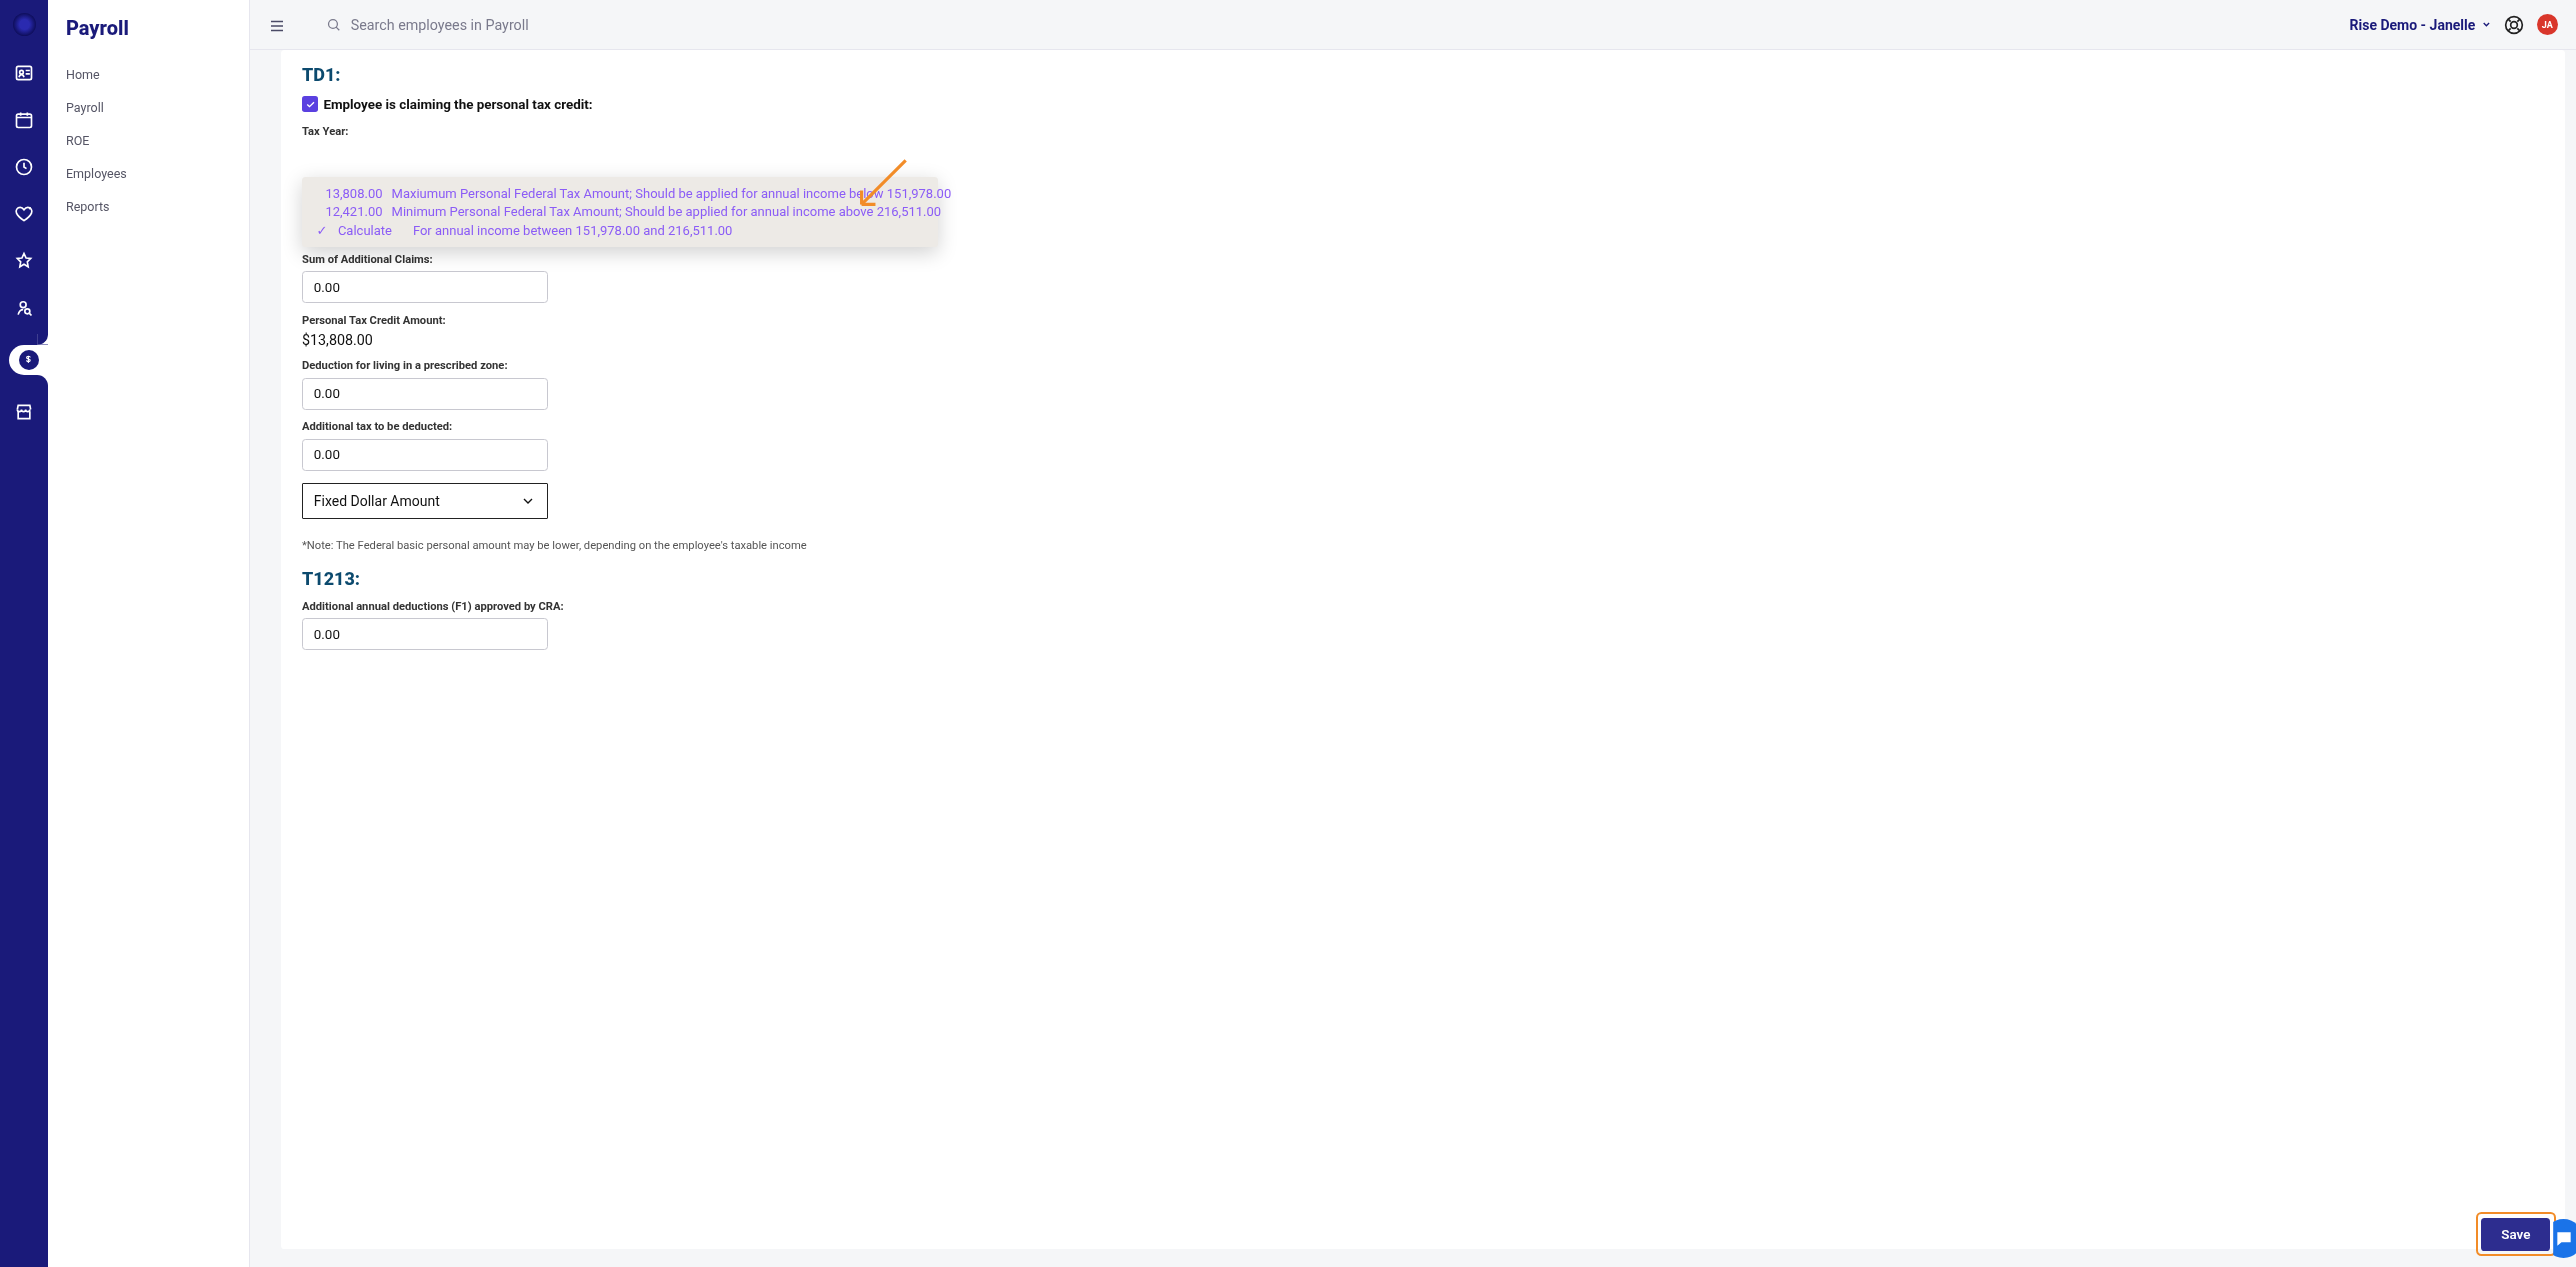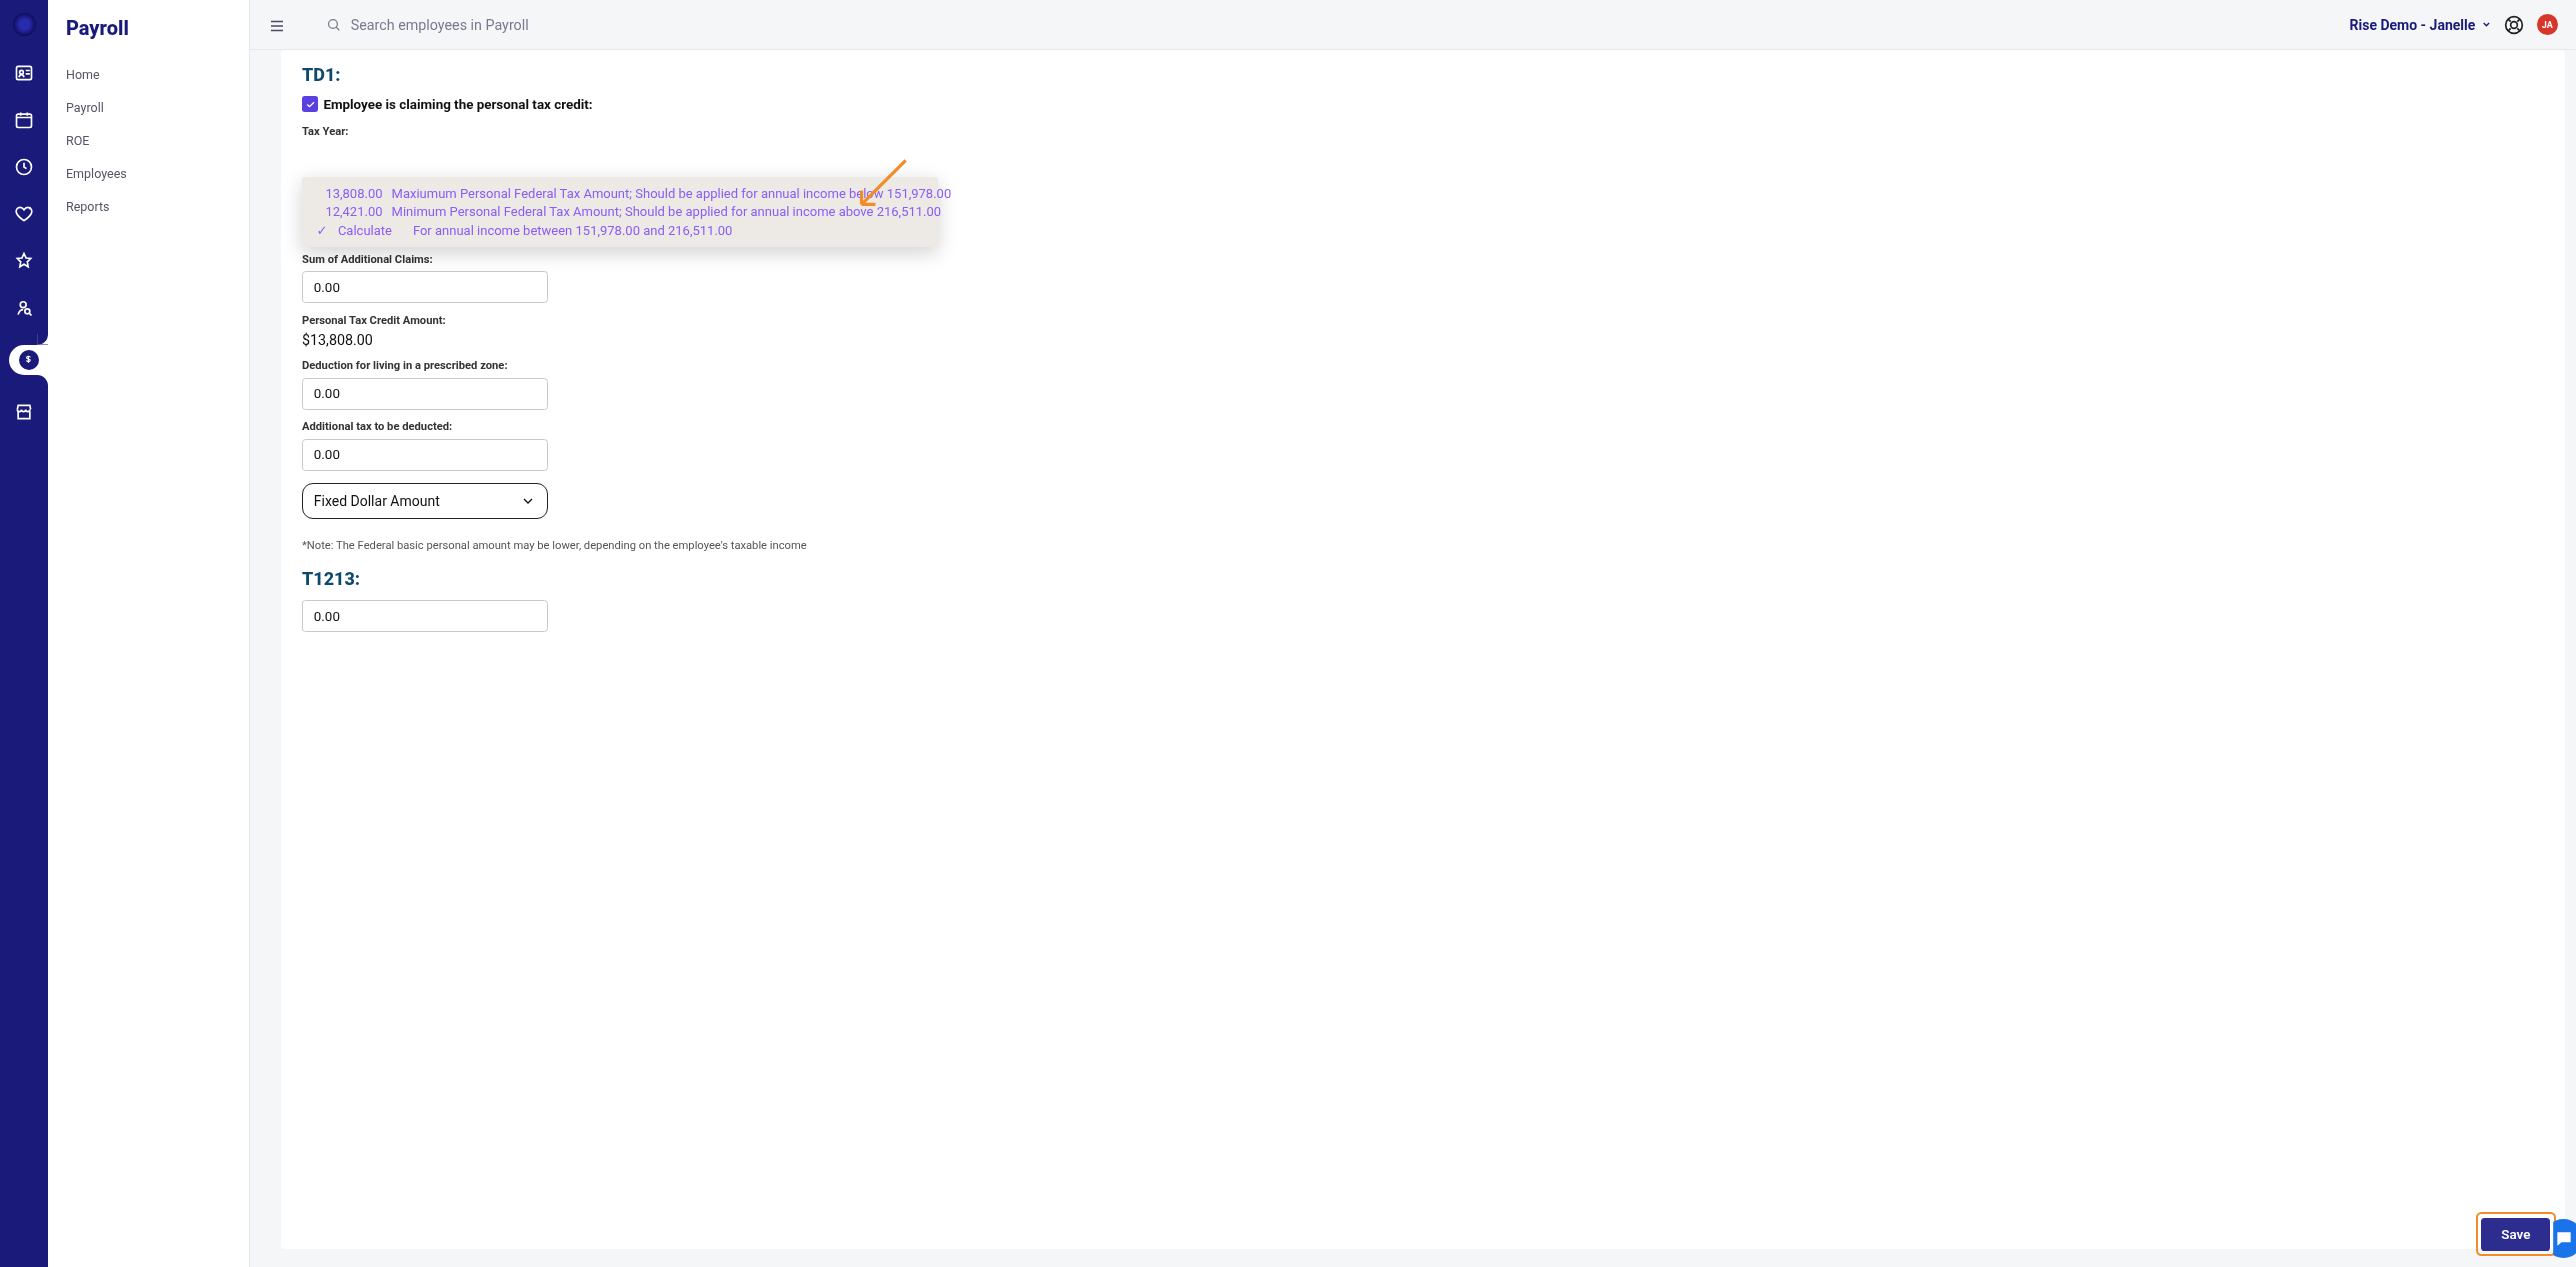--- a/index.html
+++ b/index.html
@@ -70,21 +70,21 @@
   .chk svg { width:10.8px; height:10.8px; color:#fff; }
   .chk-label { font-size:13.4px; font-weight:700; color:#111; }
 
   .field-label { font-size:11.2px; font-weight:700; color:#333; margin: 10.8px 0 5.4px 0; }
   .text-input {
     width: 246px; height:32px; border:0.9px solid #c8c8d0; border-radius:3.6px; padding: 0 10.8px; font-size:13.4px; color:#111;
   }
   .static-val { font-size:14.3px; color:#111; margin-top:3.6px; }
 
   .select-box {
-    width: 246px; height:36px; border:1.3px solid #222; border-radius:11px; padding: 0 10.8px;
+    width: 246px; height:36px; border:1.3px solid #222; border-radius:1px; padding: 0 10.8px;
     display:flex; align-items:center; justify-content:space-between; font-size:14px; color:#111; cursor:pointer;
     margin-top: 12.5px;
   }
 
   .note-text { font-size:11.2px; color:#555; margin-top: 20px; }
 
   
   .dropdown-pop {
     position:absolute; left: 0; top: 52px; width: 636px;
     background:#edeae6; border-radius:3.6px; box-shadow: 0 5.4px 20px rgba(0,0,0,0.18);
@@ -274,20 +274,21 @@
         <span>Fixed Dollar Amount</span>
         <svg width="16" height="16" viewBox="0 0 24 24" fill="none" stroke="#111" stroke-width="2">
             <path d="M6 9l6 6 6-6"></path>
           </svg>
       </div>
 
       <div class="note-text">*Note: The Federal basic personal amount may be lower, depending on the employee's taxable income</div>
 
       <div class="section-h" style="margin-top:16px">T1213:</div>
 
+      <div class="field-label">Additional annual deductions (F1) approved by CRA:</div>
       <input class="text-input" value="0.00" style="">
 
     </div>
 
     <div class="save-zone">
       <button class="save-btn">Save</button>
     </div>
 
     <div class="chat-bubble">
       <svg width="20" height="20" viewBox="0 0 24 24" fill="#fff">

